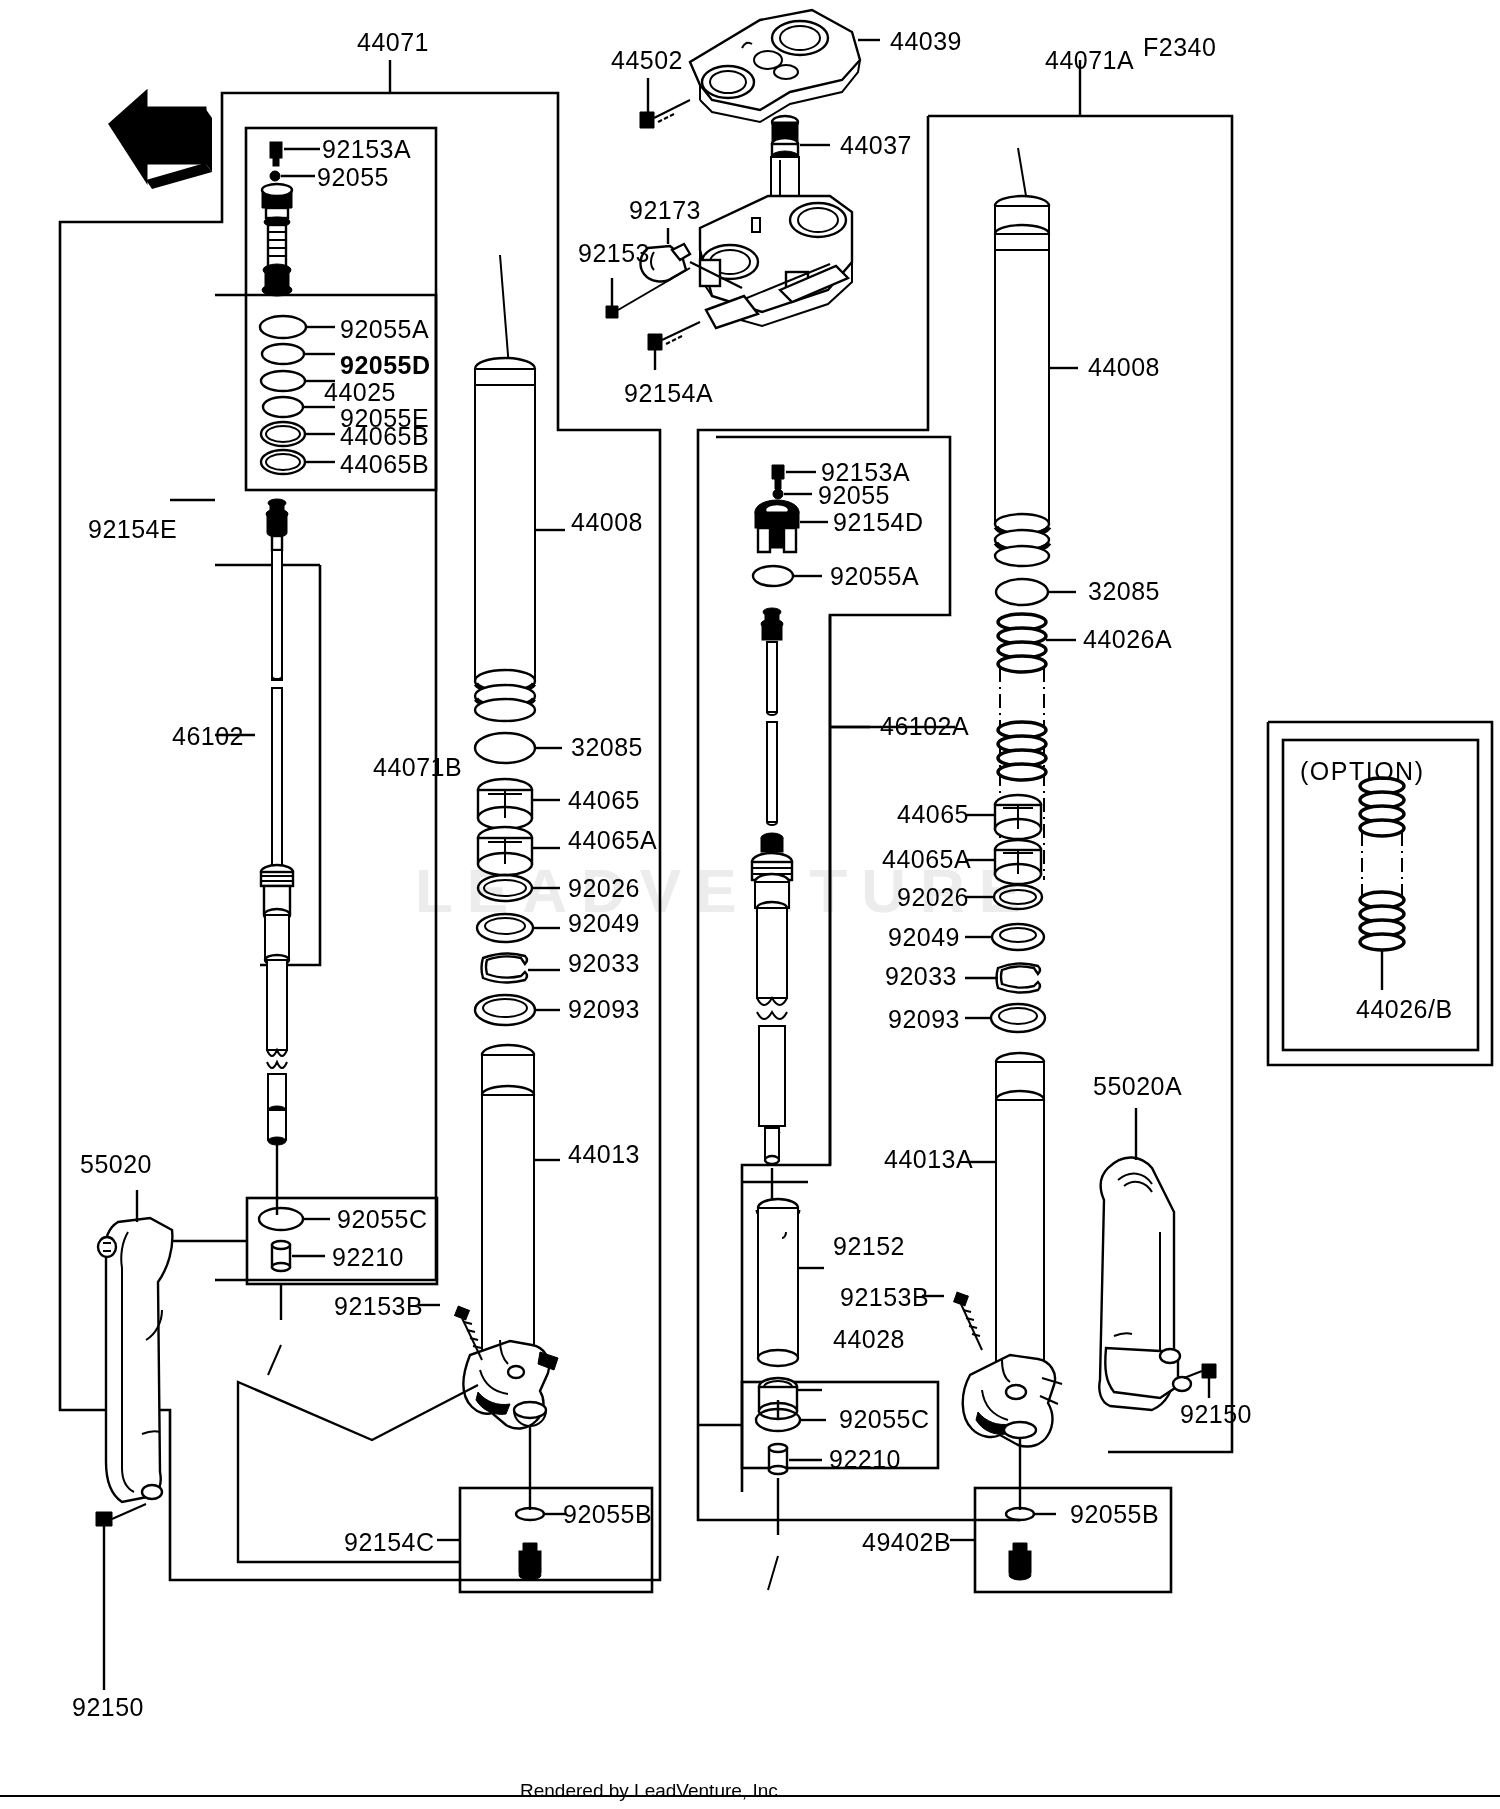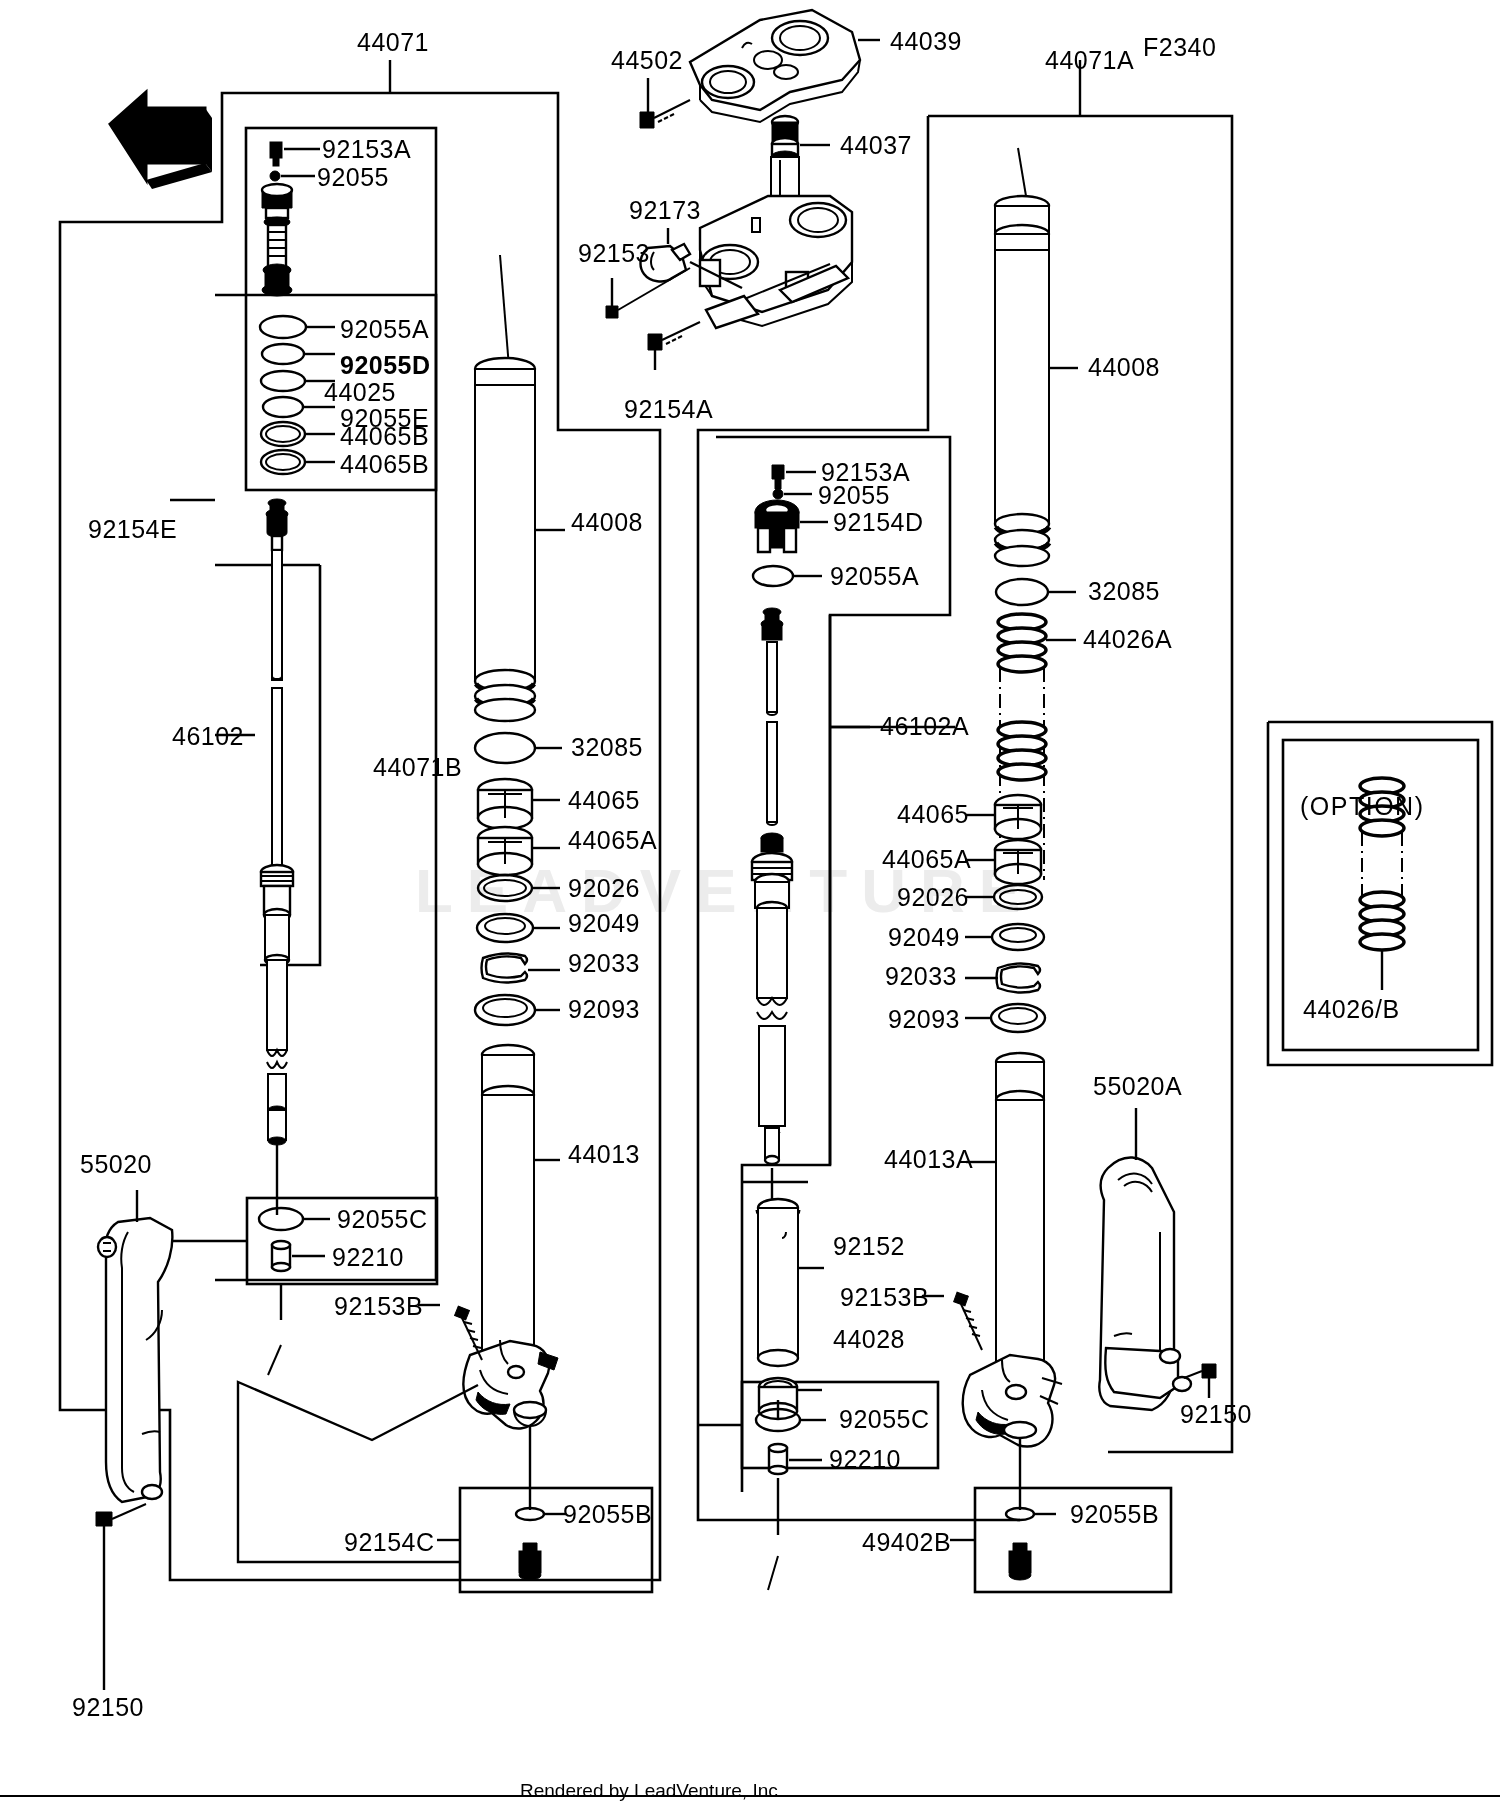--- a/index.html
+++ b/index.html
@@ -538,21 +538,21 @@
   <div class="lbl" style="left:611px;top:46px;">44502</div>
   <div class="lbl" style="left:890px;top:27px;">44039</div>
   <div class="lbl" style="left:1045px;top:46px;">44071A</div>
   <div class="lbl" style="left:1143px;top:33px;">F2340</div>
 
   <div class="lbl" style="left:322px;top:135px;">92153A</div>
   <div class="lbl" style="left:317px;top:163px;">92055</div>
   <div class="lbl" style="left:840px;top:131px;">44037</div>
   <div class="lbl" style="left:629px;top:196px;">92173</div>
   <div class="lbl" style="left:578px;top:239px;">92153</div>
-  <div class="lbl" style="left:624px;top:379px;margin-top:16px;">92154A</div>
+  <div class="lbl" style="left:624px;top:379px;">92154A</div>
 
   <div class="lbl" style="left:340px;top:315px;">92055A</div>
   <div class="lbl" style="left:324px;top:342px;margin-top:36px;">44025</div>
   <div class="lbl" style="left:340px;top:351px;font-weight:bold;">92055D</div>
   <div class="lbl" style="left:340px;top:396px;margin-top:8px;">92055E</div>
   <div class="lbl" style="left:340px;top:422px;">44065B</div>
   <div class="lbl" style="left:340px;top:450px;">44065B</div>
 
   <div class="lbl" style="left:88px;top:487px;margin-top:28px;">92154E</div>
   <div class="lbl" style="left:172px;top:722px;">46102</div>
@@ -593,17 +593,17 @@
   <div class="lbl" style="left:884px;top:1145px;">44013A</div>
   <div class="lbl" style="left:833px;top:1232px;">92152</div>
   <div class="lbl" style="left:840px;top:1283px;">92153B</div>
   <div class="lbl" style="left:833px;top:1325px;">44028</div>
   <div class="lbl" style="left:839px;top:1405px;">92055C</div>
   <div class="lbl" style="left:829px;top:1445px;">92210</div>
   <div class="lbl" style="left:862px;top:1528px;">49402B</div>
   <div class="lbl" style="left:1070px;top:1500px;">92055B</div>
   <div class="lbl" style="left:1093px;top:1072px;">55020A</div>
   <div class="lbl" style="left:1180px;top:1400px;">92150</div>
-  <div class="lbl" style="left:1303px;top:995px;">44026/B</div>
-  <div class="lbl" style="left:1300px;top:757px;letter-spacing:1.5px;margin-top:35px;">(OPTION)</div>
+  <div class="lbl" style="left:1356px;top:995px;">44026/B</div>
+  <div class="lbl" style="left:1300px;top:757px;letter-spacing:1.5px;">(OPTION)</div>
 
   <div class="footer" style="left:520px;top:1780px;">Rendered by LeadVenture, Inc.</div>
 </div>
 
 </body></html>

